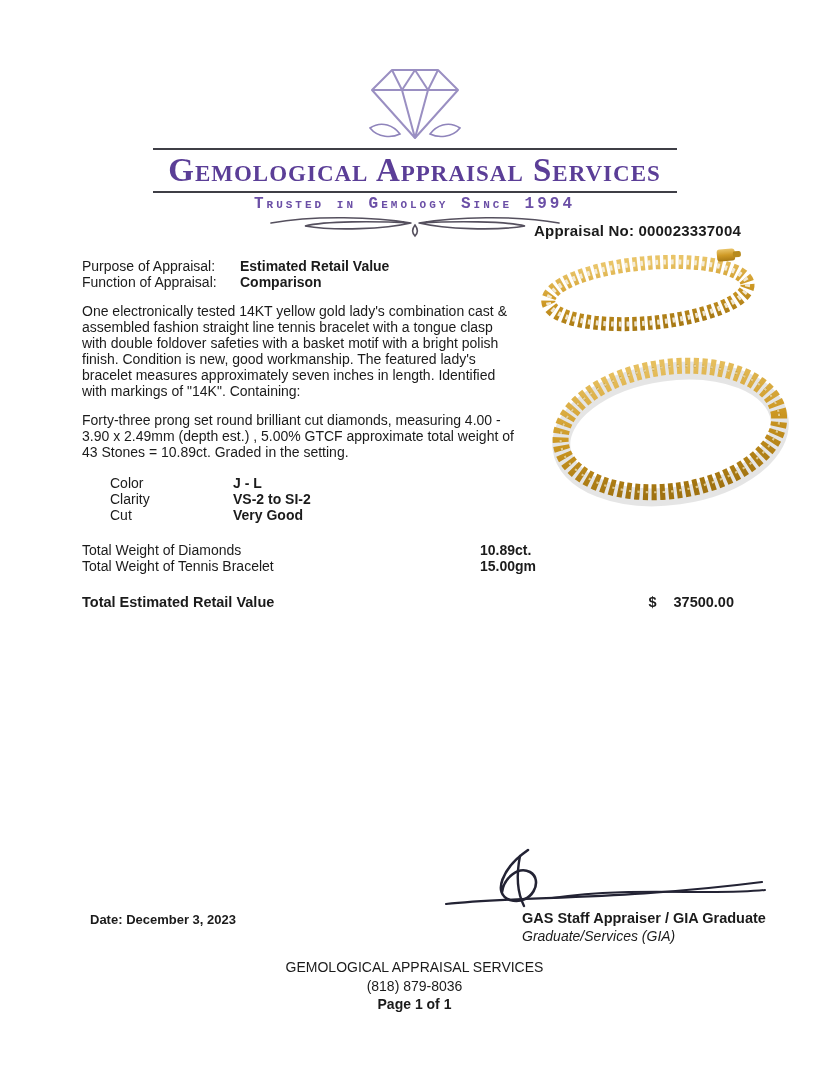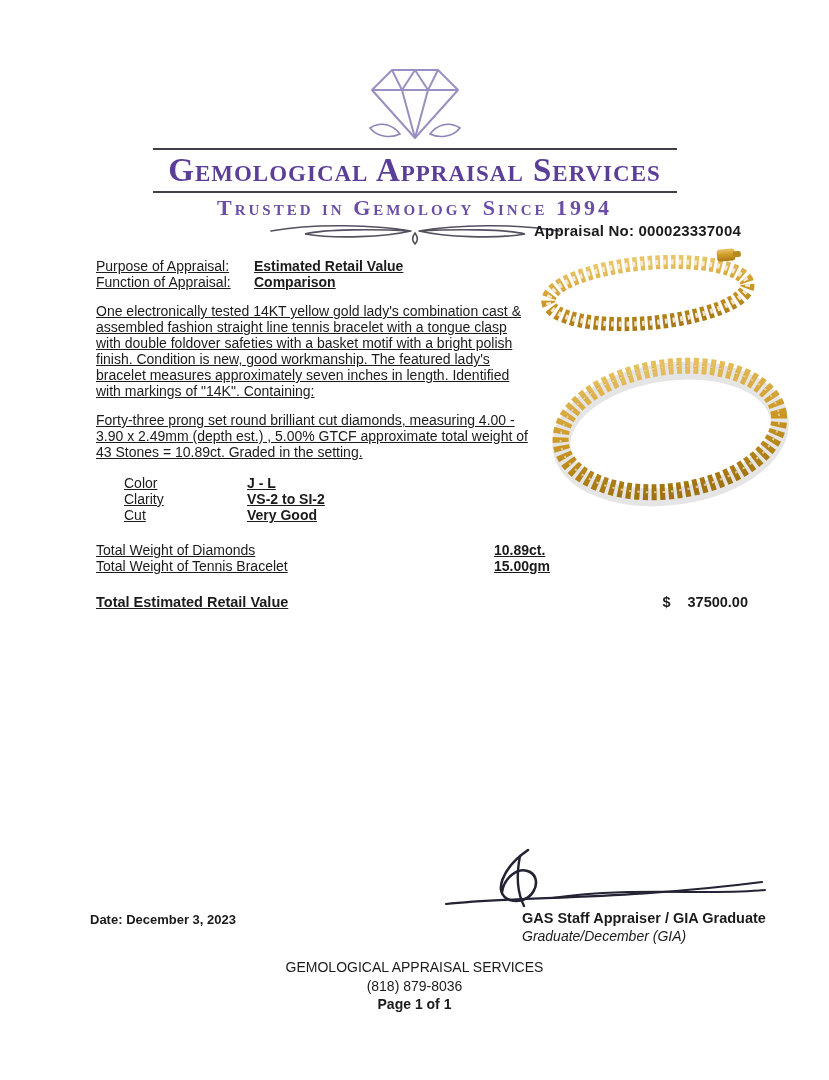--- a/index.html
+++ b/index.html
@@ -14,33 +14,33 @@
   .logo-block { position:absolute; top:62px; left:50%; transform:translateX(-50%); width:540px; text-align:center; }
   .diamond-art { display:block; margin:0 auto; }
   .rule-top { height:2px; background:#3f3f46; margin:4px 8px 0; }
   .rule-mid { height:1.5px; background:#3f3f46; margin:3px 8px 0; }
   .brand-name {
     font-family:"Liberation Serif", serif; font-variant:small-caps;
     font-size:33px; font-weight:600; letter-spacing:1px;
     color:#5b3e97; line-height:36px; margin-top:2px; white-space:nowrap;
   }
   .tagline {
-    font-family:Liberation Serif, serif; font-variant:small-caps;
-    font-size:22px; font-weight:600; letter-spacing:3px;
+    font-family:Liberation Mono, monospace; font-variant:small-caps;
+    font-size:16px; font-weight:600; letter-spacing:3px;
     color:#6b4fa6; margin-top:2px;
   }
   .flourish-bottom { display:block; margin:0 auto; }
 
   .appraisal-no {
     position:absolute; top:222px; right:88px;
     font-size:15px; font-weight:bold; letter-spacing:0.2px;
   }
 
   
-  .main-col { position:absolute; left:96px; top:258px; width:652px; font-size:14px; line-height:16px;text-decoration:underline; }
+  .main-col { position:absolute; left:82px; top:258px; width:652px; font-size:14px; line-height:16px; }
   .kv-row { display:flex; }
   .kv-label { width:158px; }
   .kv-value { font-weight:bold; }
   .para { width:434px; margin-top:13px; }
   .grades { margin:15px 0 0 28px; }
   .grade-row { display:flex;gap:31px; }
   .grade-label { width:92px; }
   .grade-value { font-weight:bold; }
   .weights { margin-top:19px; }
   .weight-row { display:flex; }
@@ -195,21 +195,21 @@
     </g>
   </svg>
 
   <div class="date-line">
     <span>Date:</span>
     <span>December 3, 2023</span>
   </div>
 
   <div class="appraiser">
     <div class="appraiser-title">GAS Staff Appraiser / GIA Graduate</div>
-    <div class="appraiser-sub">Graduate/December (GIA)</div>
+    <div class="appraiser-sub">Graduate/Services (GIA)</div>
   </div>
 
   <div class="footer">
     <div>GEMOLOGICAL APPRAISAL SERVICES</div>
     <div>(818) 879-8036</div>
     <div class="footer-page">Page 1 of 1</div>
   </div>
 
 </div>
 

